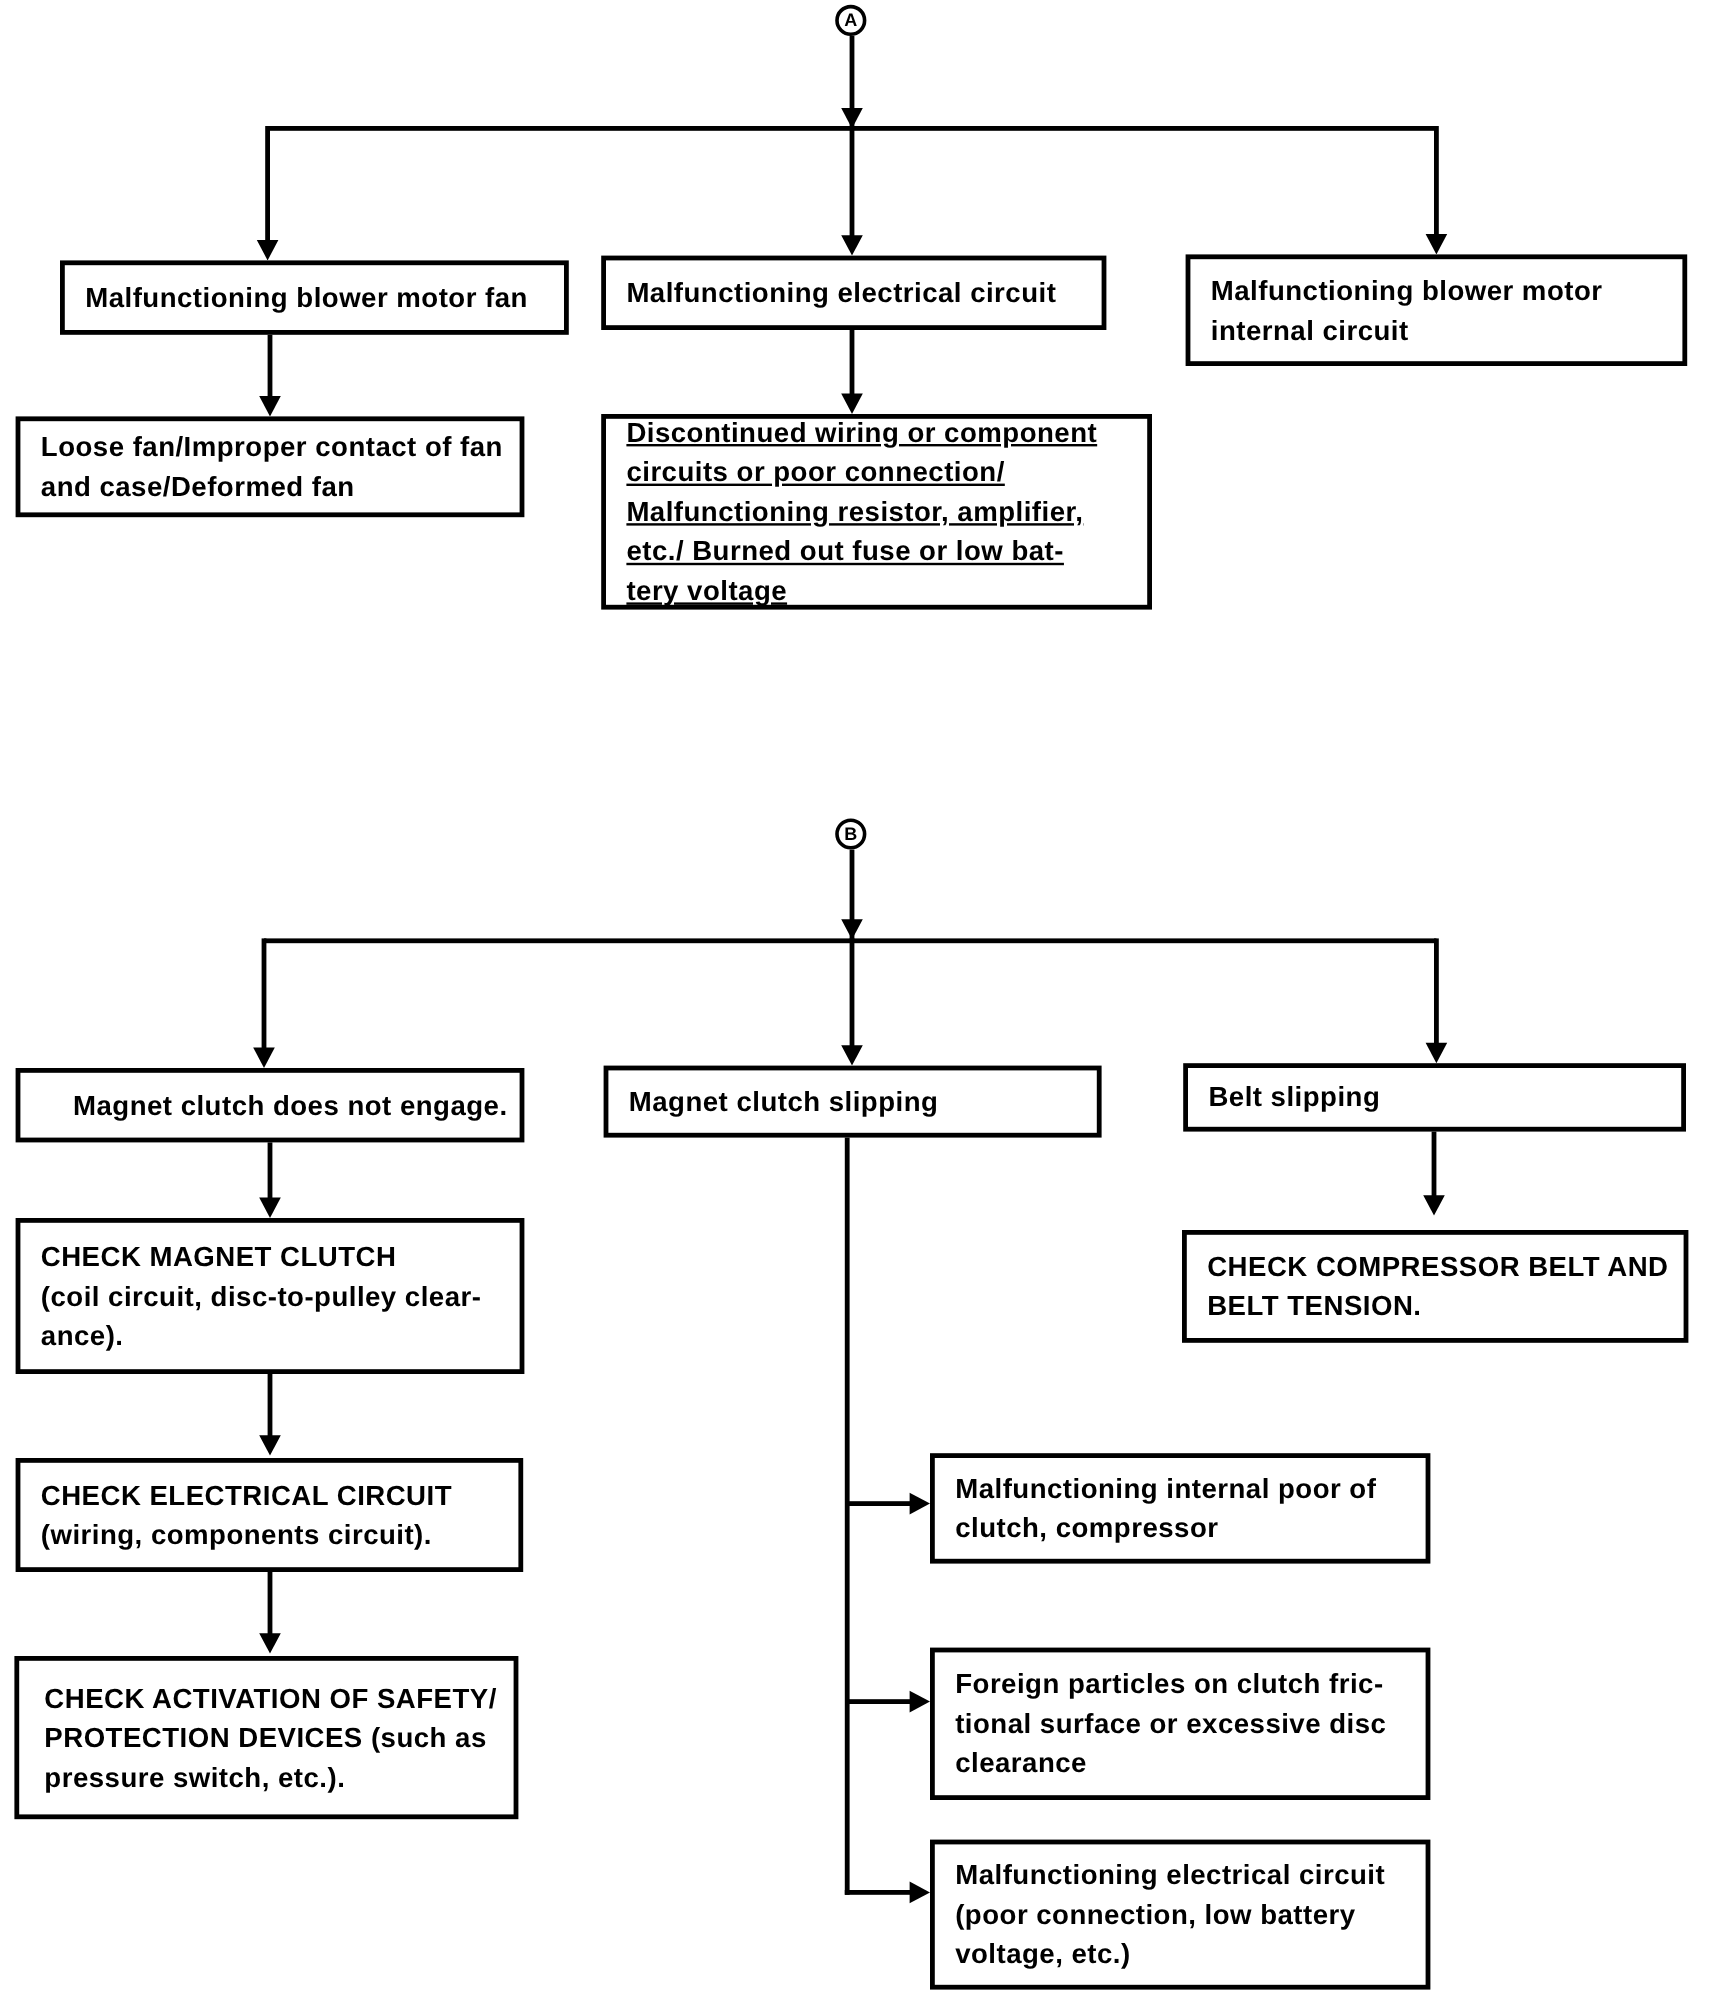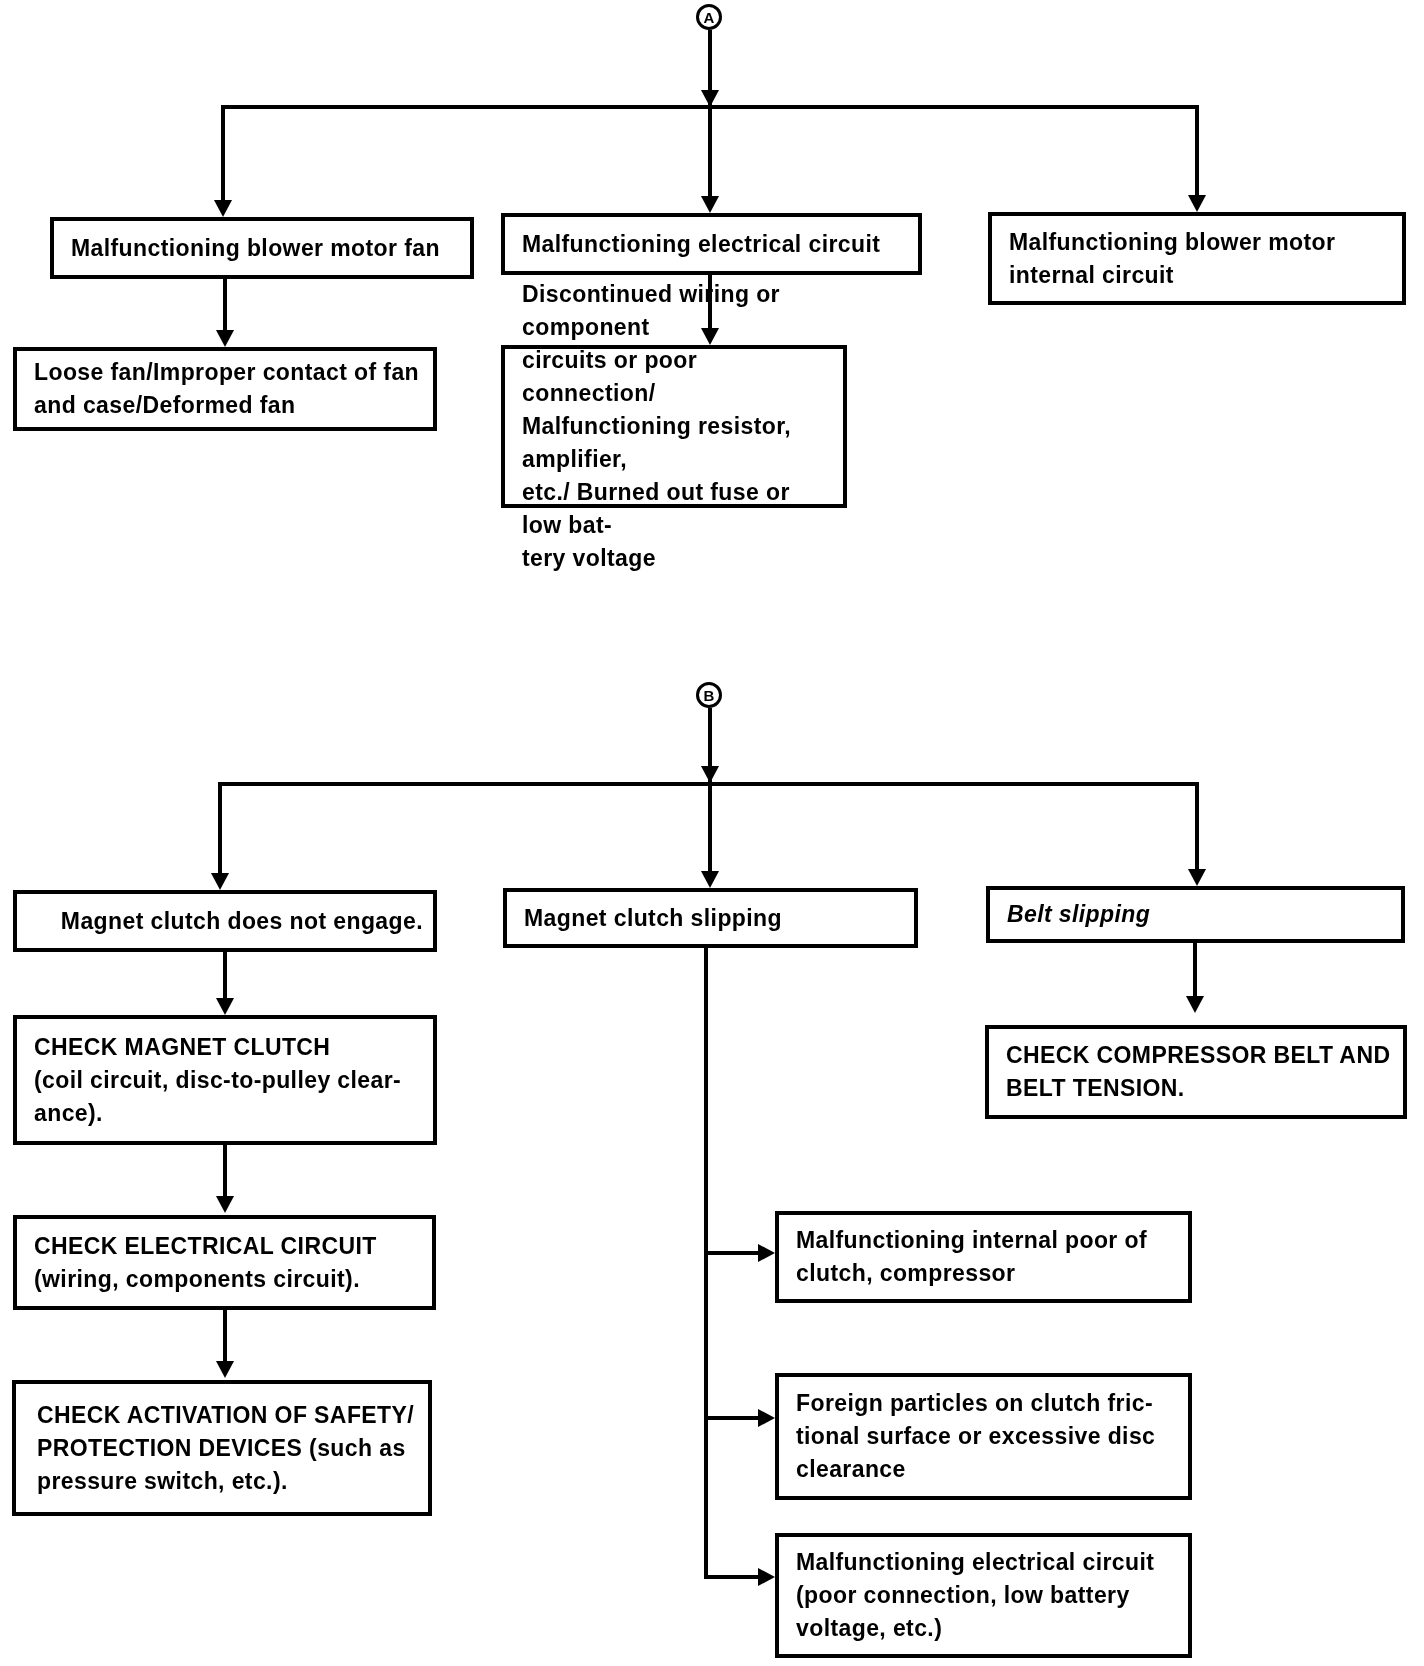--- a/index.html
+++ b/index.html
@@ -89,21 +89,21 @@
 
   <div class="vline" style="left:223px;top:279px;height:52px;"></div>
   <div class="arr-d" style="left:216px;top:330px;"></div>
   <div class="box" style="left:13px;top:347px;width:424px;height:84px;">
     <span class="txt">Loose fan/Improper contact of fan
 and case/Deformed fan</span>
   </div>
 
   <div class="vline" style="left:708px;top:275px;height:54px;"></div>
   <div class="arr-d" style="left:701px;top:328px;"></div>
-  <div class="box" style="left:501px;top:345px;width:346px;height:163px;">
+  <div class="box" style="left:501px;top:345px;width:459px;height:163px;text-decoration:underline;">
     <span class="txt">Discontinued wiring or component
 circuits or poor connection/
 Malfunctioning resistor, amplifier,
 etc./ Burned out fuse or low bat-
 tery voltage</span>
   </div>
 
   <div class="marker" style="left:696px;top:682px;">
     <span>B</span>
   </div>
@@ -120,21 +120,21 @@
 
   <div class="vline" style="left:1195px;top:782px;height:89px;"></div>
   <div class="arr-d" style="left:1188px;top:869px;"></div>
 
   <div class="box" style="left:13px;top:890px;width:424px;height:62px;justify-content:flex-end;">
     <span class="txt">Magnet clutch does not engage.</span>
   </div>
   <div class="box" style="left:503px;top:888px;width:415px;height:60px;text-align:center;">
     <span class="txt">Magnet clutch slipping</span>
   </div>
-  <div class="box" style="left:986px;top:886px;width:419px;height:57px;font-style:italic;">
+  <div class="box" style="left:986px;top:886px;width:419px;height:57px;">
     <span class="txt">Belt slipping</span>
   </div>
 
   <div class="vline" style="left:223px;top:952px;height:47px;"></div>
   <div class="arr-d" style="left:216px;top:998px;"></div>
   <div class="box" style="left:13px;top:1015px;width:424px;height:130px;">
     <span class="txt">CHECK MAGNET CLUTCH
 (coil circuit, disc-to-pulley clear-
 ance).</span>
   </div>

